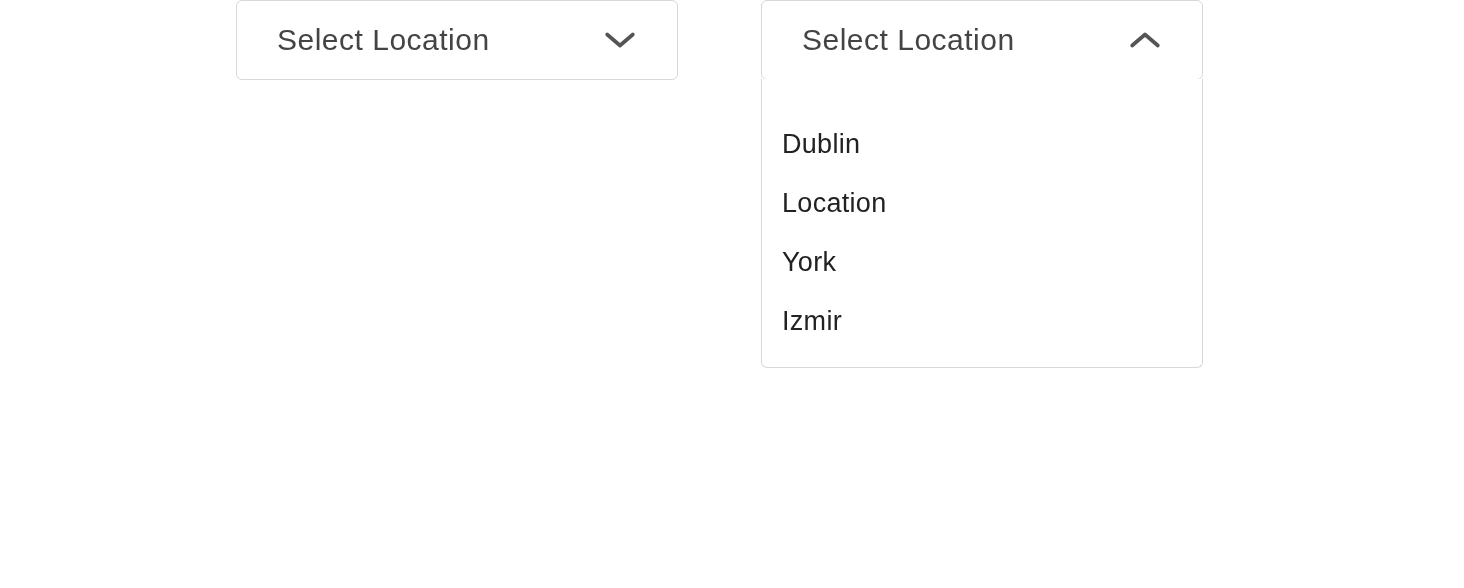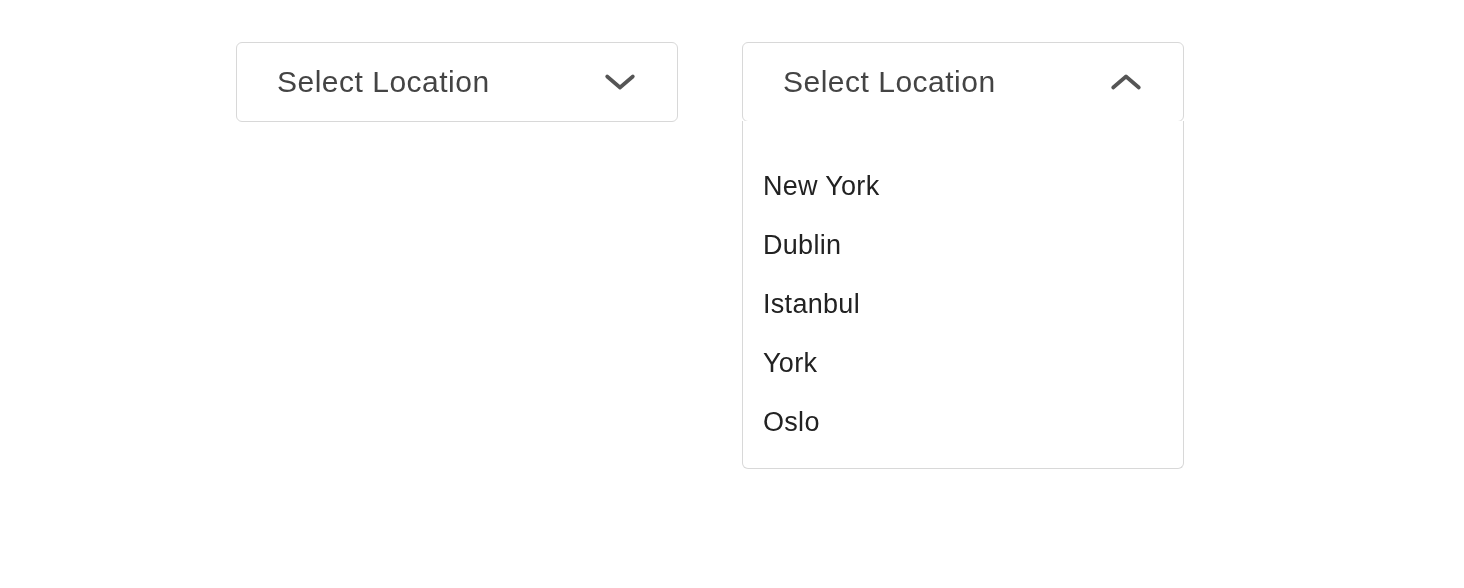--- a/index.html
+++ b/index.html
@@ -9,22 +9,21 @@
     }
     body {
       font-family: 'Segoe UI', 'Helvetica Neue', Arial, sans-serif;
       background: #ffffff;
       width: 1464px;
       height: 588px;
       position: relative;
     }
     .container {
       display: flex;
-      gap: 64px;
-      padding-top: 42px;
+      gap: 83px;
       padding-left: 236px;
     }
     .dropdown {
       width: 442px;
       position: relative;
     }
     .dropdown-header {
       display: flex;
       align-items: center;
       justify-content: space-between;
@@ -93,21 +92,20 @@
   <div class="dropdown">
     <div class="dropdown-header">
       <span class="dropdown-label">Select Location</span>
       <span class="chevron-icon">
         <svg viewBox="0 0 40 24">
             <polyline points="6,18 20,6 34,18"></polyline>
           </svg>
       </span>
     </div>
     <div class="dropdown-menu">
-      <div class="dropdown-item">New York</div>
       <div class="dropdown-item">Dublin</div>
-      <div class="dropdown-item">Istanbul</div>
+      <div class="dropdown-item">Location</div>
       <div class="dropdown-item">York</div>
-      <div class="dropdown-item">Oslo</div>
+      <div class="dropdown-item">Izmir</div>
     </div>
   </div>
 
 </div>
 
 </body></html>

